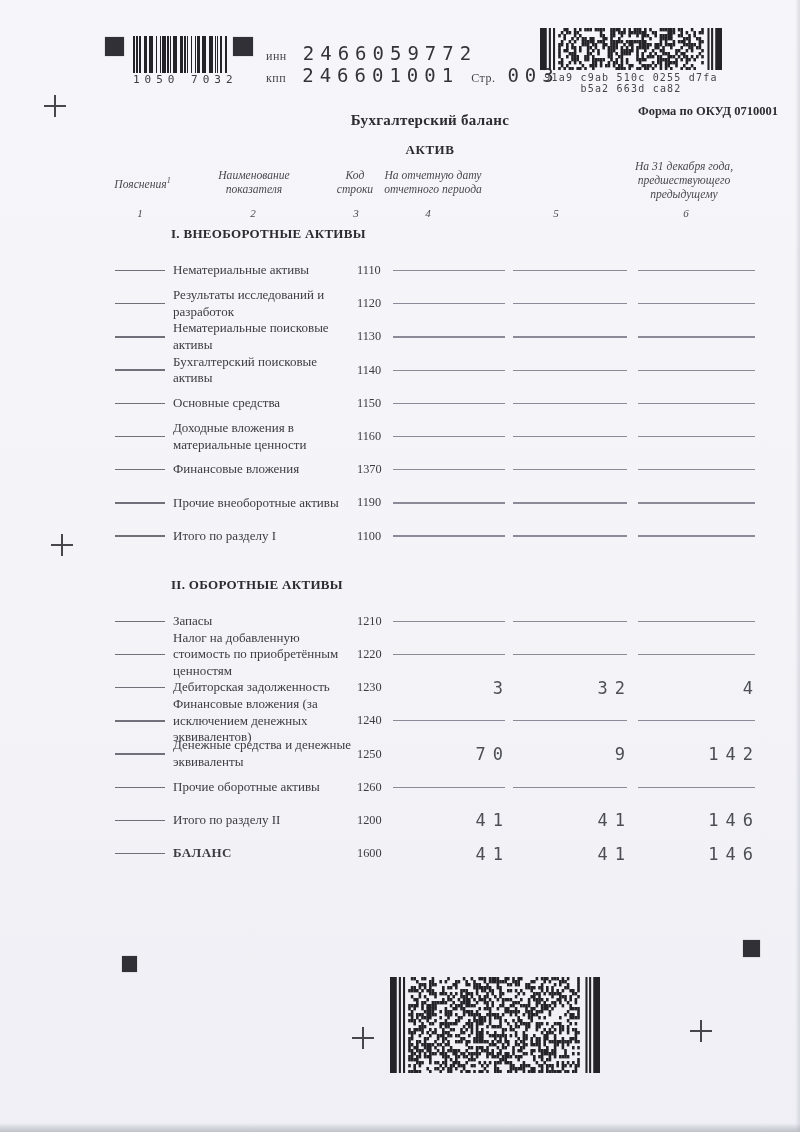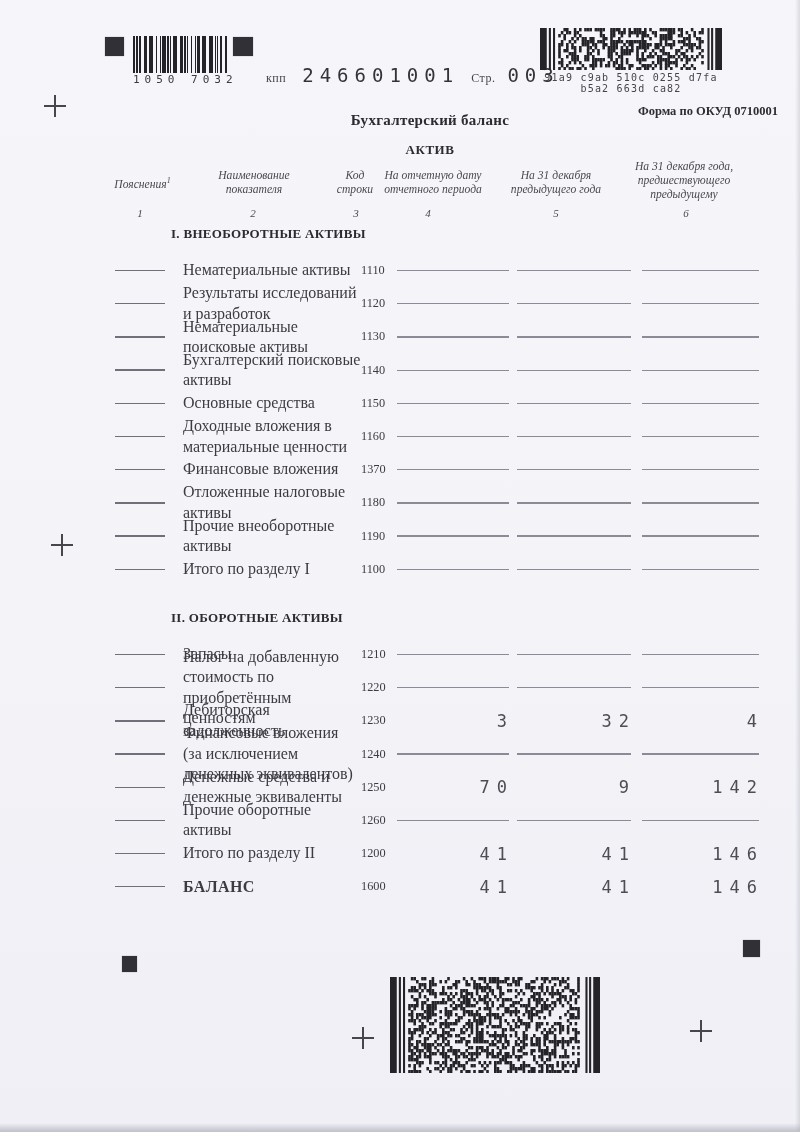--- a/index.html
+++ b/index.html
@@ -39,22 +39,22 @@
   .hc{position:absolute;font-style:italic;font-size:11.6px;line-height:1.22;text-align:center;color:#4a4950;}
   .hc sup{font-size:8px;}
   .colnum{position:absolute;font-style:italic;font-size:11px;text-align:center;color:#4a4950;width:40px;}
 
   
   .tbody{position:absolute;left:113px;top:226px;width:645px;}
   .sec-title{font-weight:bold;font-size:13px;color:#2c2b31;margin:0 0 10px 58px;height:18px;letter-spacing:.3px;}
   .sec2{margin-top:24px;}
   .row{display:flex;align-items:center;height:33.2px;}
   .c1{width:50px;margin-left:2px;flex:none;align-self:center;}
-  .c2{width:178px;margin-left:18px;flex:none;font-size:16px;line-height:1.28;color:#3c3b42;}
-  .c3{width:34px;margin-left:0;flex:none;font-size:12.3px;color:#3c3b42;}
+  .c2{width:178px;margin-left:8px;flex:none;font-size:13px;line-height:1.28;color:#3c3b42;}
+  .c3{width:34px;margin-left:6px;flex:none;font-size:12.3px;color:#3c3b42;}
   .c4{width:112px;margin-left:2px;flex:none;}
   .c5{width:114px;margin-left:8px;flex:none;}
   .c6{width:117px;margin-left:11px;flex:none;}
   .pline{height:1.4px;background:#70707a;width:100%;}
   .ln{height:1.3px;background:#8b8b97;width:100%;}
   .val{display:block;text-align:right;font-family:"DejaVu Sans Mono",monospace;
        font-size:17px;letter-spacing:7px;margin-right:-5px;color:#4d4d55;}
   .bold .c2{font-weight:bold;letter-spacing:.4px;}
 
   svg{display:block;}
@@ -90,20 +90,24 @@
           <rect x="82" y="0" width="1" height="37" fill="#232328"></rect>
           <rect x="84" y="0" width="1" height="37" fill="#232328"></rect>
           <rect x="87" y="0" width="2" height="37" fill="#232328"></rect>
           <rect x="92" y="0" width="2" height="37" fill="#232328"></rect>
         </svg>
       </div>
     <div class="bc-digits mono">1050 7032</div>
   </div>
   <div class="blacksq" style="left:233px;top:37px;width:20px;height:19px;"></div>
 
+  <div class="abs" style="left:266px;top:42px;width:270px;">
+    <span class="id-label">инн</span>
+    <span class="mono id-value" style="margin-left:12px;">2466059772</span>
+  </div>
   <div class="abs" style="left:266px;top:64px;width:310px;white-space:nowrap;">
     <span class="id-label">кпп</span>
     <span class="mono id-value" style="margin-left:12px;margin-top:48px;">246601001</span>
     <span class="id-label" style="margin-left:8px;">Стр.</span>
     <span class="mono id-value" style="margin-left:8px;">003</span>
   </div>
 
   <div class="abs" style="left:540px;top:28px;width:182px;">
     <div class="pdf417">
         <svg width="182" height="42">
@@ -514,21 +518,20 @@
 
   <div class="abs doc-subtitle" style="left:60px;top:142px;width:740px;">АКТИВ</div>
   <div class="abs doc-title" style="left:60px;top:112px;width:740px;">Бухгалтерский баланс</div>
 
   <div class="hc" style="left:95px;top:176px;width:95px;">
     <span>Пояснения</span><sup>1</sup>
   </div>
   <div class="hc" style="left:194px;top:169px;width:120px;">Наименование показателя</div>
   <div class="hc" style="left:330px;top:169px;width:50px;">Код строки</div>
   <div class="hc" style="left:372px;top:169px;width:122px;">На отчетную дату отчетного периода</div>
-  <div class="hc" style="left:491px;top:169px;width:130px;">На 31 декабря предыдущего года</div>
   <div class="hc" style="left:608px;top:160px;width:152px;">На 31 декабря года, предшествующего предыдущему</div>
 
   <div class="colnum" style="left:120px;top:207px;">1</div>
   <div class="colnum" style="left:233px;top:207px;">2</div>
   <div class="colnum" style="left:336px;top:207px;">3</div>
   <div class="colnum" style="left:408px;top:207px;">4</div>
   <div class="colnum" style="left:536px;top:207px;">5</div>
   <div class="colnum" style="left:666px;top:207px;">6</div>
 
   <div class="tbody">
@@ -628,36 +631,20 @@
         <div class="c6">
           <div class="ln"></div>
         </div>
       </div>
       <div class="row">
         <div class="c1">
           <div class="pline"></div>
         </div>
         <div class="c2">Финансовые вложения</div>
         <div class="c3">1370</div>
-        <div class="c4">
-          <div class="ln"></div>
-        </div>
-        <div class="c5">
-          <div class="ln"></div>
-        </div>
-        <div class="c6">
-          <div class="ln"></div>
-        </div>
-      </div>
-      <div class="row">
-        <div class="c1">
-          <div class="pline"></div>
-        </div>
-        <div class="c2">Отложенные налоговые активы</div>
-        <div class="c3">1180</div>
         <div class="c4">
           <div class="ln"></div>
         </div>
         <div class="c5">
           <div class="ln"></div>
         </div>
         <div class="c6">
           <div class="ln"></div>
         </div>
       </div>

